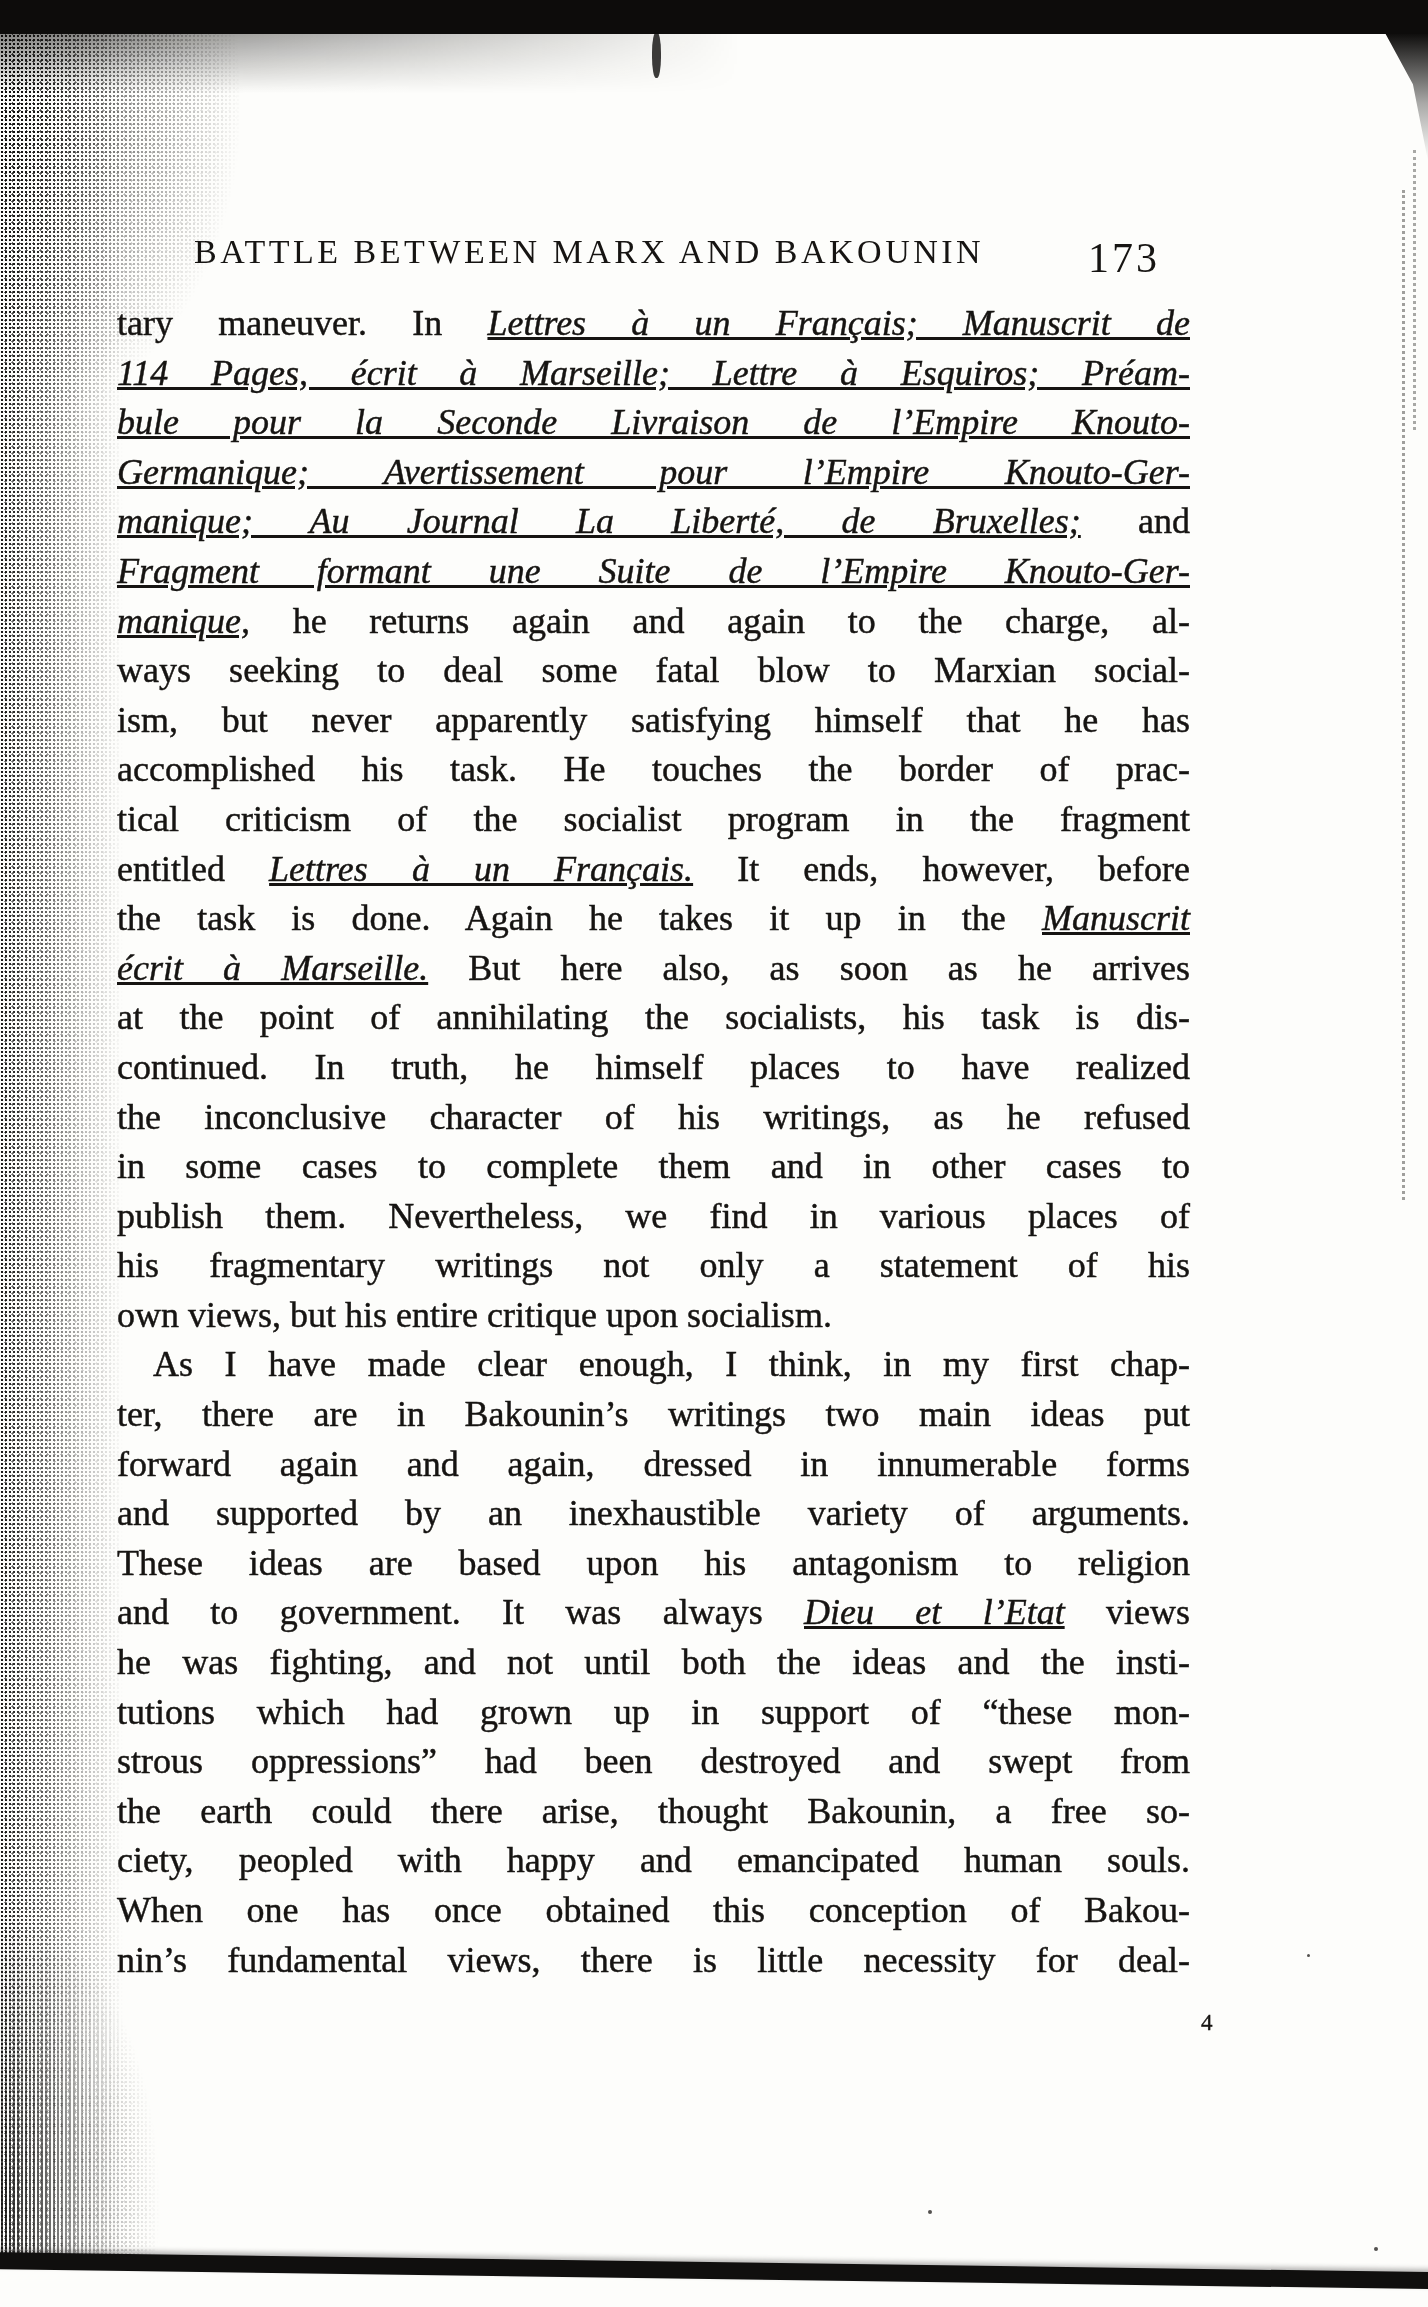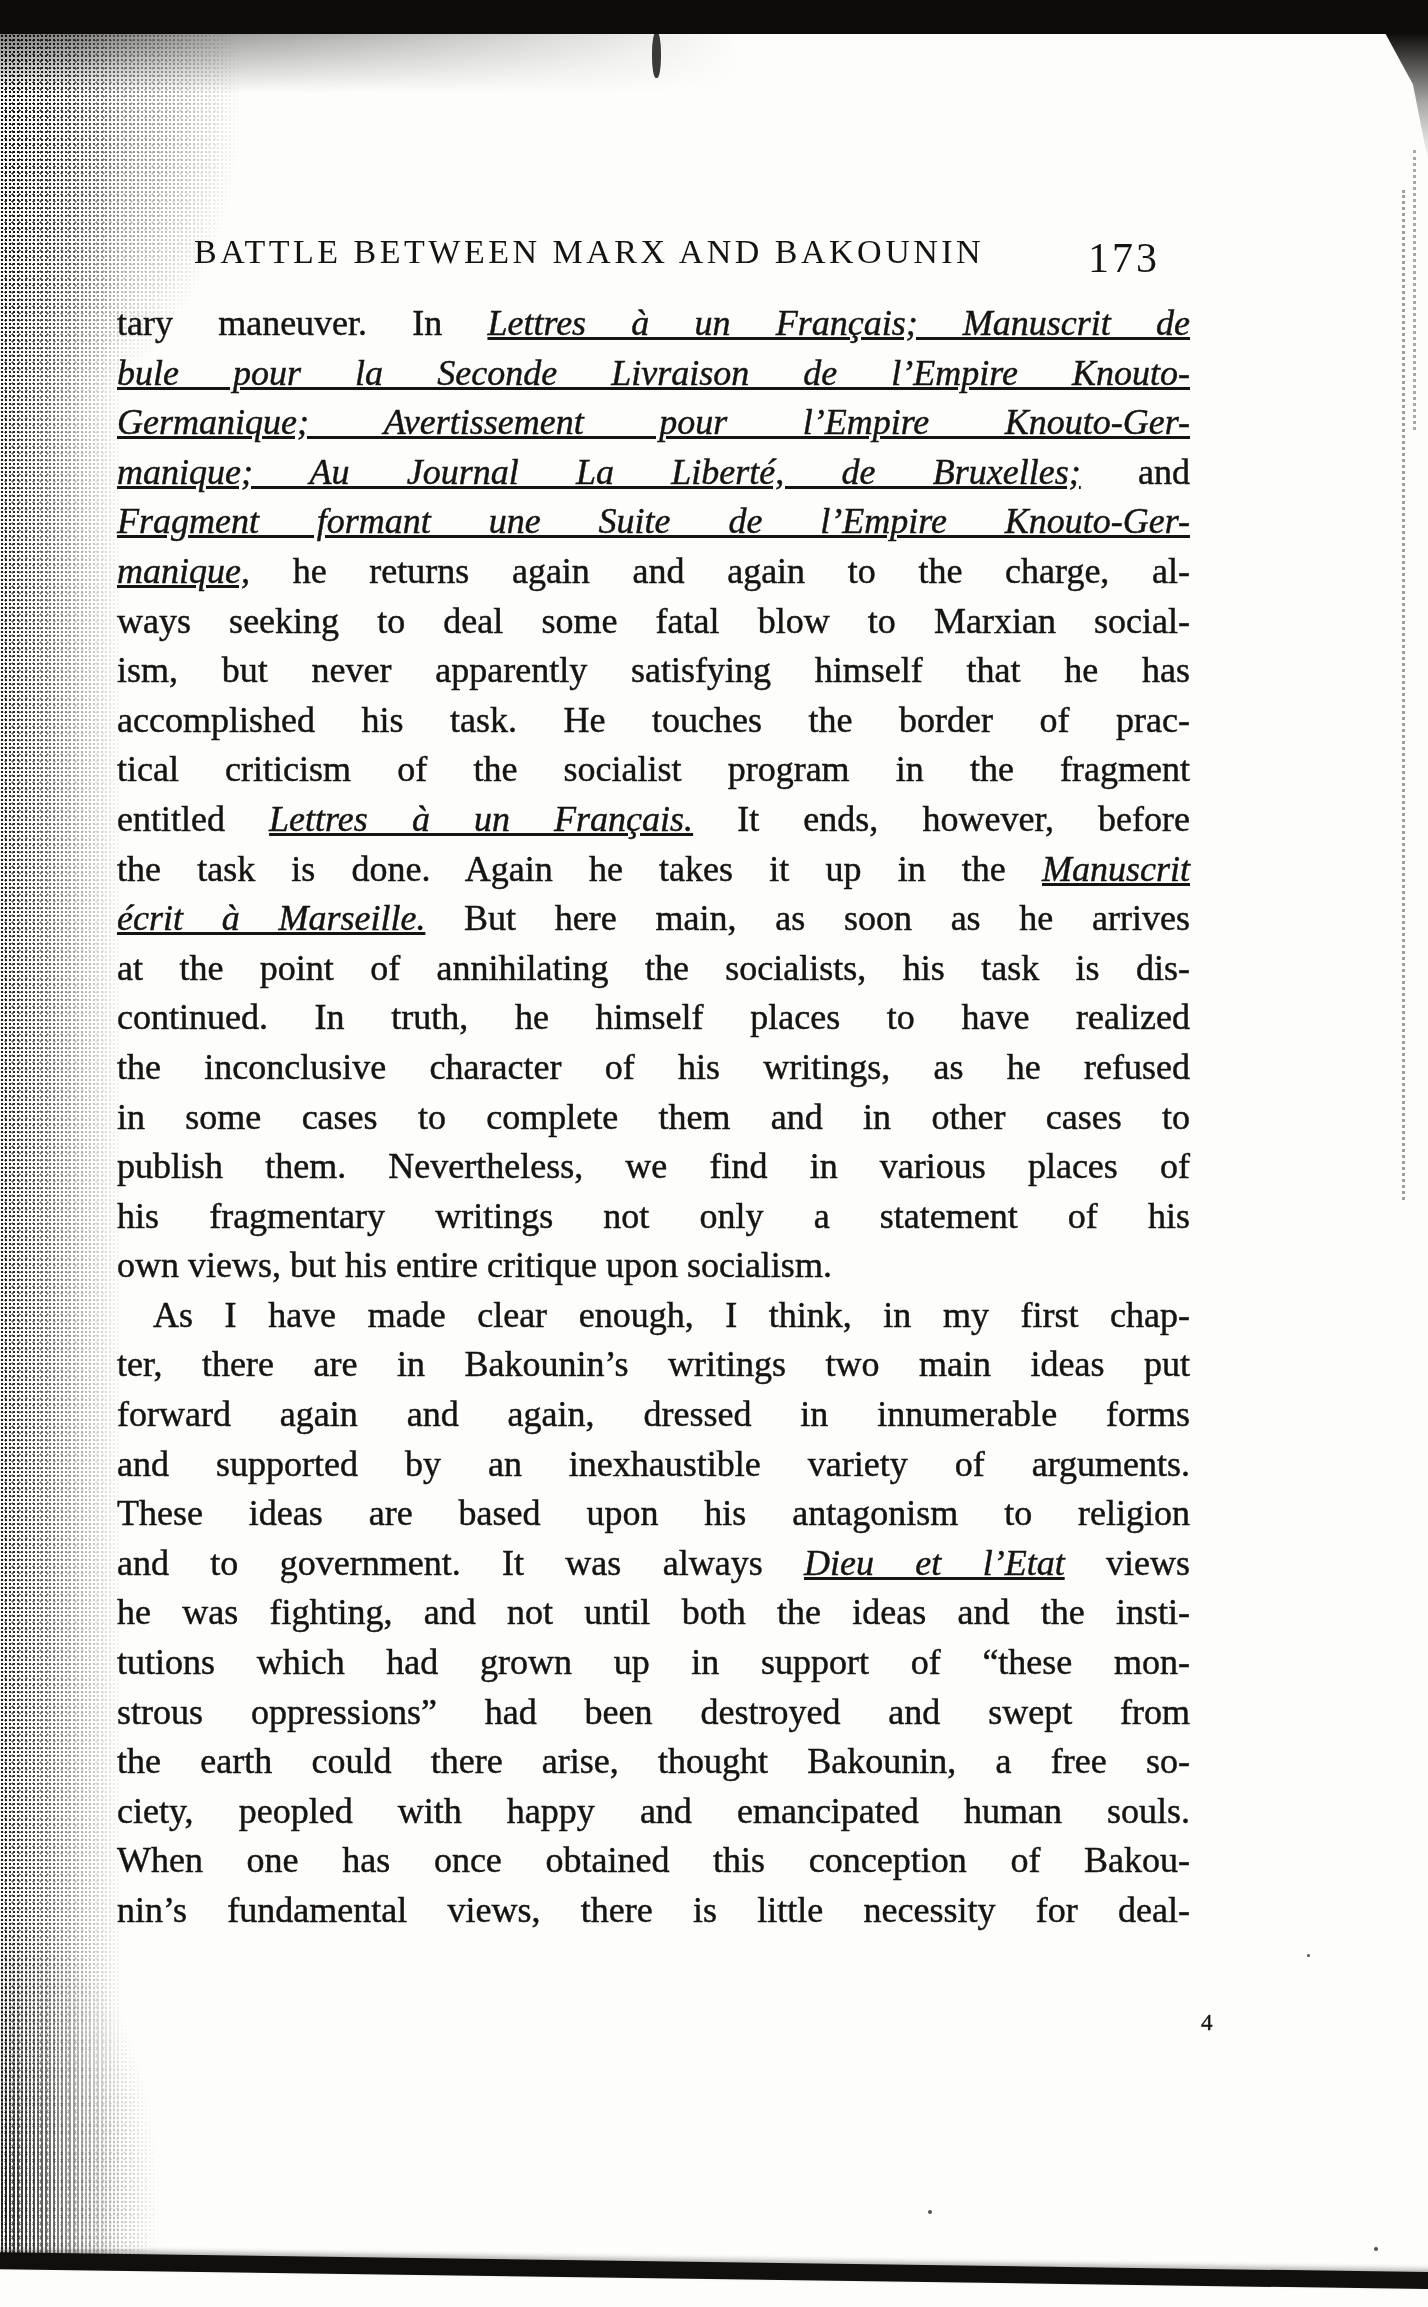--- a/index.html
+++ b/index.html
@@ -131,32 +131,33 @@
   <div class="speck" style="left:1374px;top:2247px;width:4px;height:4px;"></div>
   <div class="speck" style="left:1307px;top:1954px;width:3px;height:3px;"></div>
 
   <div class="running-head-row">
     <span class="running-head">BATTLE BETWEEN MARX AND BAKOUNIN</span>
     <span class="folio">173</span>
   </div>
 
   <div class="body-text">
       <div class="line"><span>tary maneuver. In </span><span class="it">Lettres à un Français; Manuscrit de</span></div>
+      <div class="line"><span class="it">114 Pages, écrit à Marseille; Lettre à Esquiros; Préam-</span></div>
       <div class="line"><span class="it">bule pour la Seconde Livraison de l’Empire Knouto-</span></div>
       <div class="line"><span class="it">Germanique; Avertissement pour l’Empire Knouto-Ger-</span></div>
       <div class="line"><span class="it">manique; Au Journal La Liberté, de Bruxelles;</span><span> and</span></div>
       <div class="line"><span class="it">Fragment formant une Suite de l’Empire Knouto-Ger-</span></div>
       <div class="line"><span class="it">manique,</span><span> he returns again and again to the charge, al-</span></div>
       <div class="line"><span>ways seeking to deal some fatal blow to Marxian social-</span></div>
       <div class="line"><span>ism, but never apparently satisfying himself that he has</span></div>
       <div class="line"><span>accomplished his task. He touches the border of prac-</span></div>
       <div class="line"><span>tical criticism of the socialist program in the fragment</span></div>
       <div class="line"><span>entitled </span><span class="it">Lettres à un Français.</span><span> It ends, however, before</span></div>
       <div class="line"><span>the task is done. Again he takes it up in the </span><span class="it">Manuscrit</span></div>
-      <div class="line"><span class="it">écrit à Marseille.</span><span> But here main, as soon as he arrives</span></div>
+      <div class="line"><span class="it">écrit à Marseille.</span><span> But here also, as soon as he arrives</span></div>
       <div class="line"><span>at the point of annihilating the socialists, his task is dis-</span></div>
       <div class="line"><span>continued. In truth, he himself places to have realized</span></div>
       <div class="line"><span>the inconclusive character of his writings, as he refused</span></div>
       <div class="line"><span>in some cases to complete them and in other cases to</span></div>
       <div class="line"><span>publish them. Nevertheless, we find in various places of</span></div>
       <div class="line"><span>his fragmentary writings not only a statement of his</span></div>
       <div class="line no-just"><span>own views, but his entire critique upon socialism.</span></div>
       <div class="line indent"><span>As I have made clear enough, I think, in my first chap-</span></div>
       <div class="line"><span>ter, there are in Bakounin’s writings two main ideas put</span></div>
       <div class="line"><span>forward again and again, dressed in innumerable forms</span></div>

